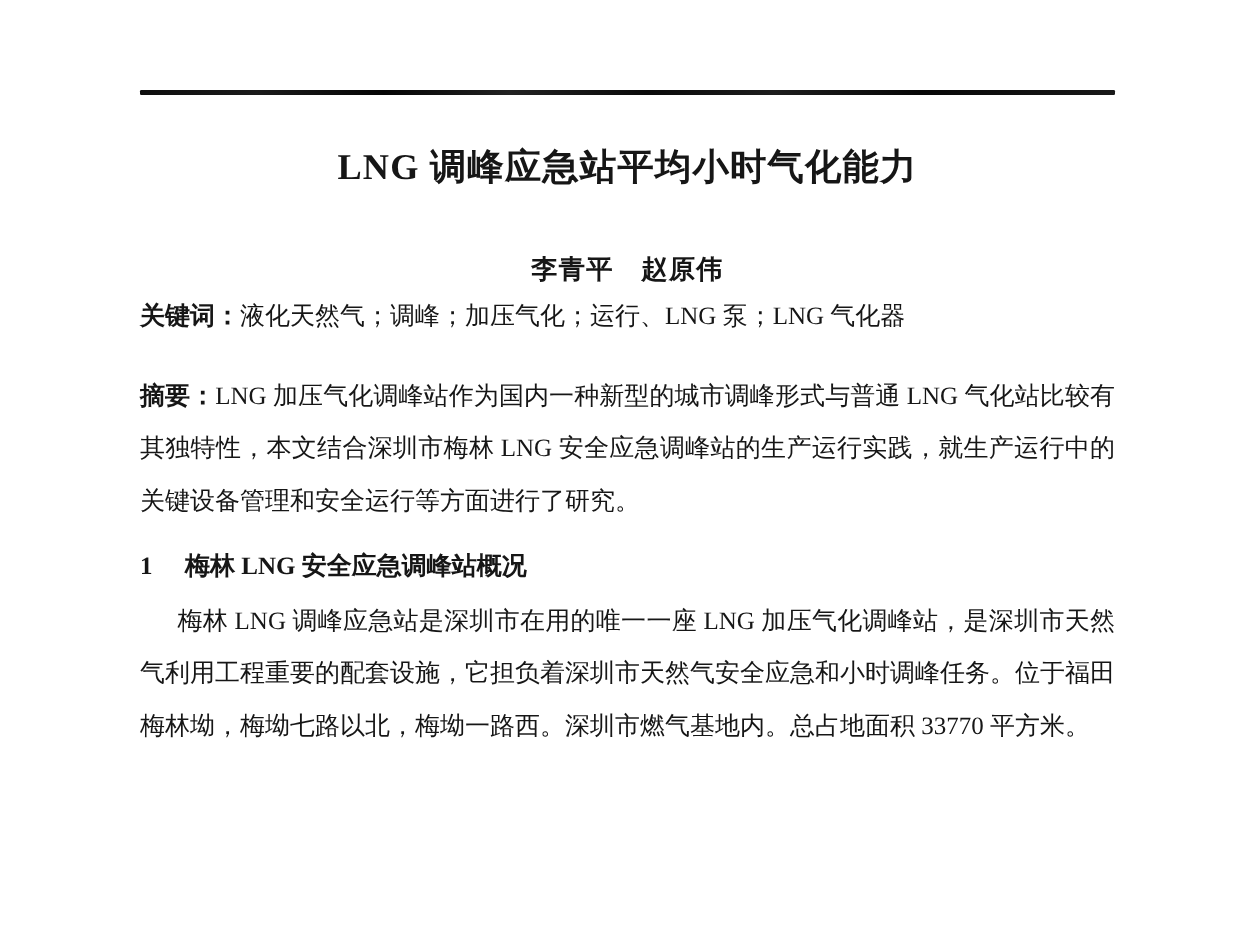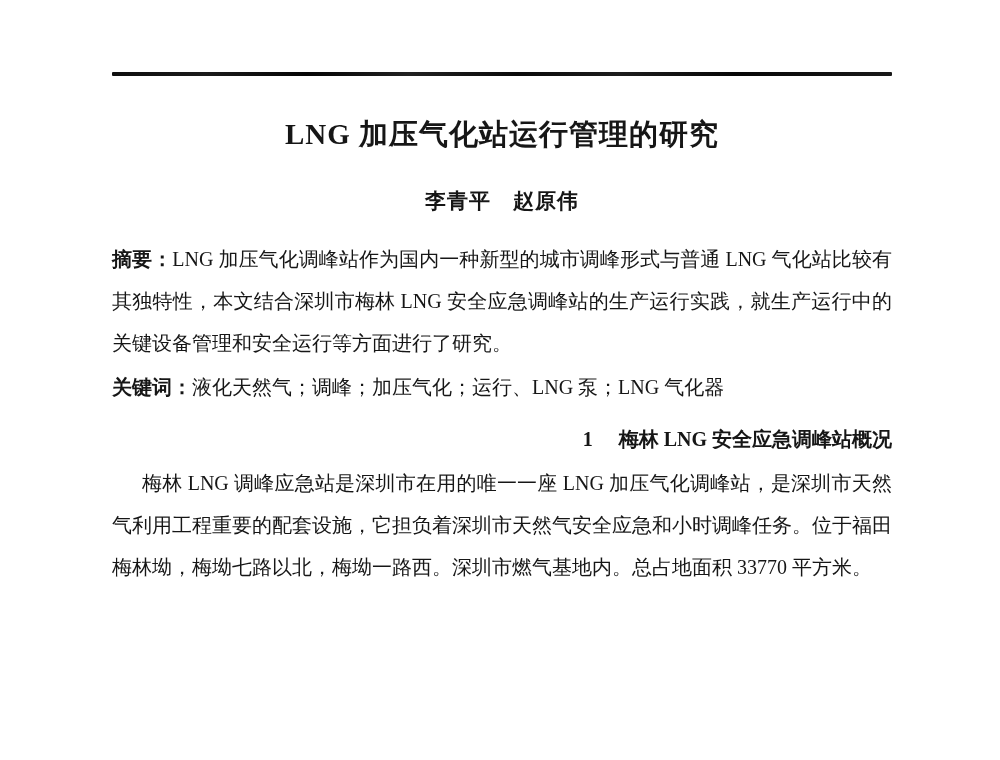--- a/index.html
+++ b/index.html
@@ -28,68 +28,67 @@
   }
   .paper-title {
     margin: 38px 0 0 0;
     text-align: center;
     font-size: 29px;
     line-height: 40px;
     font-weight: bold;
     letter-spacing: 1px;
   }
   .paper-authors {
-    margin-top: 32px;
+    margin-top: 46px;
     text-align: center;
     font-size: 21px;
     line-height: 30px;
     font-weight: bold;
     letter-spacing: 1px;
   }
   .para {
     font-size: 20px;
     line-height: 42px;
     text-align: justify;
     margin: 0;
   }
   .abstract-para { margin-top: 22px; }
   .keywords-para { margin-top: 2px; }
   .inline-label { font-weight: bold; }
   .section-heading {
     margin: 10px 0 0 0;
     font-size: 20px;
     line-height: 42px;
     font-weight: bold;
-    text-align: right;
   }
   .section-number {
     display: inline-block;
     margin-right: 26px;
   }
   .body-para { margin-top: 2px; }
   .indent-1 { text-indent: 30px; }
   .indent-2 { text-indent: 28px; }
 </style>
 </head>
 <body>
 
 <div class="page">
 
   <div class="header-rule"></div>
 
-  <h1 class="paper-title">LNG 加压气化站运行管理的研究</h1>
+  <h1 class="paper-title">LNG 调峰应急站平均小时气化能力</h1>
 
   <div class="paper-authors">李青平　赵原伟</div>
 
+  <p class="para keywords-para">
+    <span class="inline-label">关键词：</span><span>液化天然气；调峰；加压气化；运行、LNG 泵；LNG 气化器</span>
+  </p>
+
   <p class="para abstract-para">
     <span class="inline-label">摘要：</span><span>LNG 加压气化调峰站作为国内一种新型的城市调峰形式与普通 LNG 气化站比较有其独特性，本文结合深圳市梅林 LNG 安全应急调峰站的生产运行实践，就生产运行中的关键设备管理和安全运行等方面进行了研究。</span>
-  </p>
-
-  <p class="para keywords-para">
-    <span class="inline-label">关键词：</span><span>液化天然气；调峰；加压气化；运行、LNG 泵；LNG 气化器</span>
   </p>
 
   <h2 class="section-heading">
     <span class="section-number">1</span><span>梅林 LNG 安全应急调峰站概况</span>
   </h2>
 
   <p class="para body-para indent-1">梅林 LNG 调峰应急站是深圳市在用的唯一一座 LNG 加压气化调峰站，是深圳市天然气利用工程重要的配套设施，它担负着深圳市天然气安全应急和小时调峰任务。位于福田梅林坳，梅坳七路以北，梅坳一路西。深圳市燃气基地内。总占地面积 33770 平方米。</p>
 
 
 </div>

